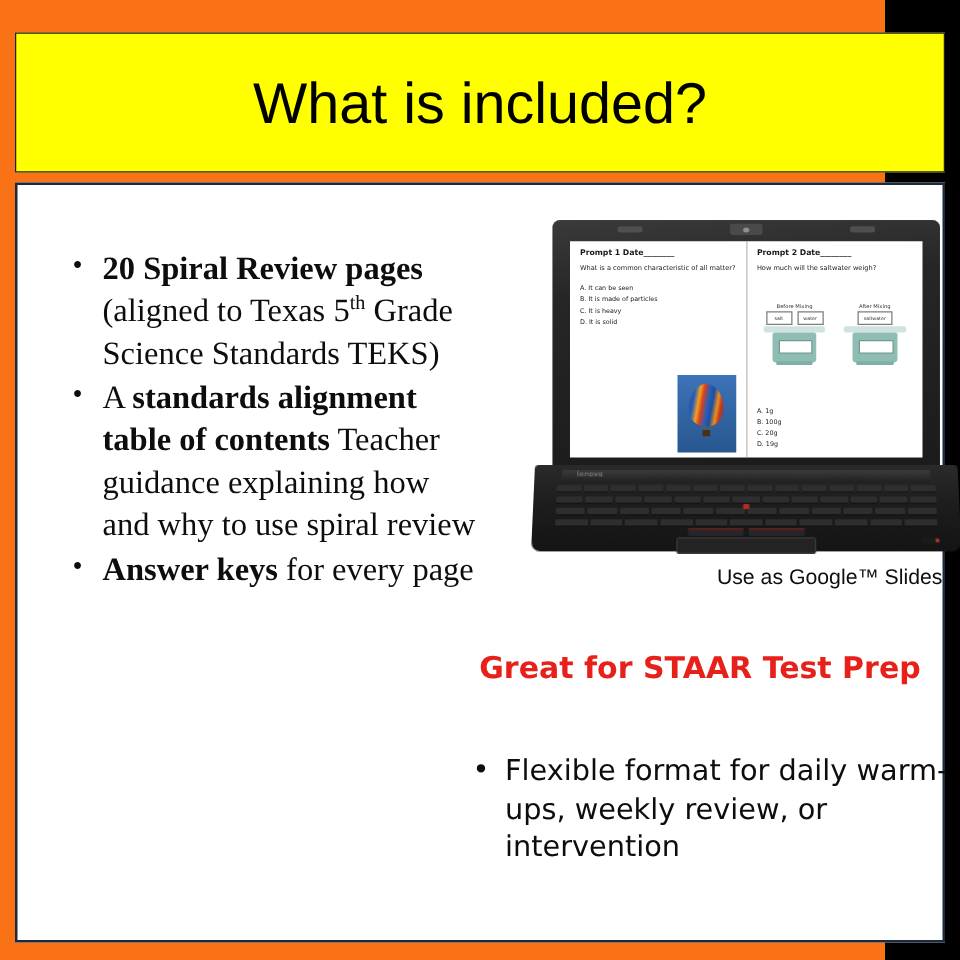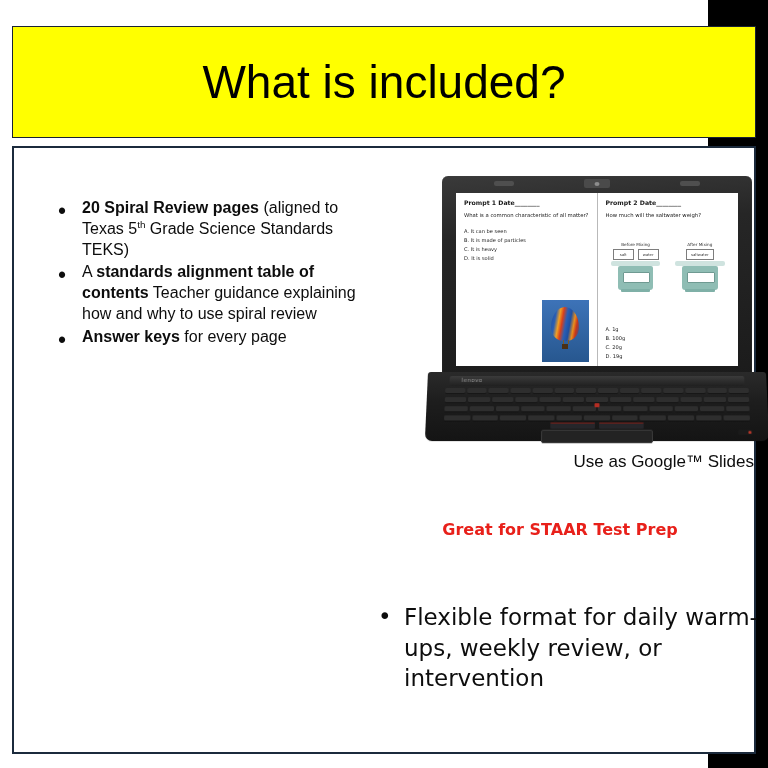--- a/index.html
+++ b/index.html
@@ -1,21 +1,21 @@
 <!DOCTYPE html>
 <html><head>
 <meta charset="utf-8">
 <style>
   html,body{margin:0;padding:0;}
   body{
     width:768px;height:768px;overflow:hidden;
     background:#000000;
     font-family:"Liberation Sans",sans-serif;
   }
-  .slide{position:relative;width:708px;height:768px;background:#ffffff;}
+  .slide{position:relative;width:708px;height:768px;background:#f97316;}
 
   
   .title-banner{
     position:absolute;left:12px;top:26px;width:744px;height:112px;
     background:#FFFF00;
     border:1px solid #1a2333;
     box-sizing:border-box;
     display:flex;align-items:center;justify-content:center;
   }
   .title-text{
@@ -34,22 +34,22 @@
   }
 
   
   .left-col{
     position:absolute;left:30px;top:50px;width:340px;
   }
   .bullet{
     position:relative;
     padding-left:38px;
     margin-bottom:2px;
-    font-family:Liberation Sans, sans-serif;
-    font-size:16px;
+    font-family:Liberation Serif, serif;
+    font-size:26px;
     line-height:1.30;
     color:#0d0d0d;
   }
   .bullet::before{
     content:"\2022";
     position:absolute;left:14px;top:-1px;
     font-size:23px;line-height:1.30;color:#0d0d0d;
   }
   .bullet b{font-weight:bold;}
   .bullet sup{font-size:0.62em;vertical-align:super;line-height:0;}
@@ -210,21 +210,21 @@
   }
 
   .caption{
     position:absolute;left:0;right:0;top:290px;text-align:right;
     font-family:"Liberation Sans",sans-serif;
     font-size:17px;color:#0d0d0d;
   }
   .redline{
     position:absolute;left:0;right:0;top:358px;text-align:center;
     font-family:"DejaVu Sans","Liberation Sans",sans-serif;
-    font-size:16px;font-weight:bold;color:#E8201A;
+    font-size:24px;font-weight:bold;color:#E8201A;
   }
   .right-bullet{
     position:absolute;left:6px;top:440px;width:378px;
     padding-left:32px;
     font-family:"DejaVu Sans","Liberation Sans",sans-serif;
     font-size:23px;line-height:1.33;color:#0d0d0d;
   }
   .right-bullet::before{
     content:"\2022";position:absolute;left:6px;top:-1px;font-size:23px;color:#0d0d0d;
   }

